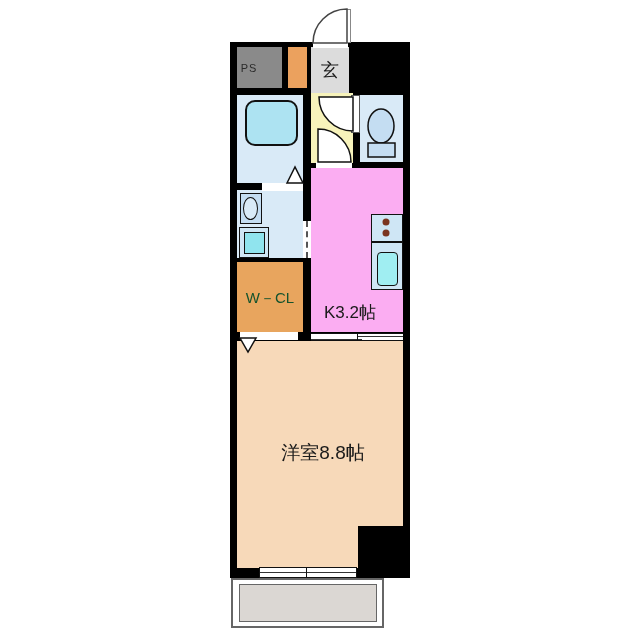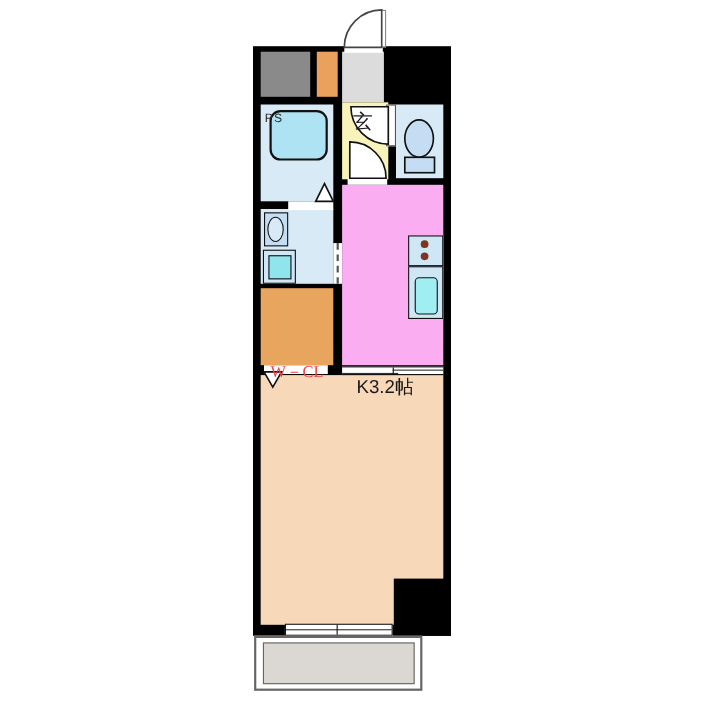--- a/index.html
+++ b/index.html
@@ -1,19 +1,19 @@
 <!DOCTYPE html>
 <html style="--c-wall: #000000; --c-ps: #8a8a8a; --c-step: #eba15e; --c-genkan: #dcdcdc; --c-hall: #f7f3bb; --c-water: #d9eaf7; --c-tub: #ade3f2; --c-kitchen: #fbadf2; --c-counter: #cfe6f5; --c-sink: #a0eef2; --c-burner: #7b3520; --c-washer: #90e4ee; --c-wcl: #e8a55e; --c-room: #f7d9b9; --c-veranda: #dbd7d3; --c-fixture: #c4ddf2;"><head>
 <meta charset="utf-8">
 <style>
   html,body{margin:0;padding:0;background:#ffffff;}
   .canvas{position:relative;width:640px;height:640px;background:#fff;overflow:hidden;
           font-family:"Liberation Sans","DejaVu Sans",sans-serif;color:#111;}
   .abs{position:absolute;box-sizing:border-box;}
-  .lbl{position:absolute;transform:translate(-50%,-50%);white-space:nowrap;color:#1a1a1a;margin-top:40px;}
+  .lbl{position:absolute;transform:translate(-50%,-50%);white-space:nowrap;color:#1a1a1a;}
   .building{background:var(--c-wall,#000);}
   .room-ps{background:var(--c-ps,#8a8a8a);}
   .room-step{background:var(--c-step,#eba15e);}
   .room-genkan{background:var(--c-genkan,#dcdcdc);}
   .room-hall{background:var(--c-hall,#f7f3bb);}
   .room-water{background:var(--c-water,#d9eaf7);}
   .room-kitchen{background:var(--c-kitchen,#fbadf2);}
   .room-wcl{background:var(--c-wcl,#e8a55e);}
   .room-main{background:var(--c-room,#f7d9b9);}
   .gap{background:#fff;}
@@ -96,16 +96,17 @@
 
     <ellipse cx="381" cy="126" rx="13" ry="17" fill="#c4ddf2" stroke="#111" stroke-width="1.5"></ellipse>
     <rect x="368" y="143" width="27" height="14" fill="#c4ddf2" stroke="#111" stroke-width="1.5"></rect>
 
     <circle cx="386" cy="222" r="3.5" fill="#7b3520"></circle>
     <circle cx="386" cy="233" r="3.5" fill="#7b3520"></circle>
   </svg>
 
   <div class="lbl" style="left:249px;top:68px;font-size:11px;letter-spacing:1px;color:#2a2a2a;">PS</div>
   <div class="lbl" style="left:330px;top:70px;font-size:18px;">玄</div>
-  <div class="lbl" style="left:270px;top:298px;font-size:15px;color:#ef4444;font-family:Liberation Serif, serif;">W－CL</div>
+  <div class="lbl" style="left:270px;top:298px;font-size:15px;color:#14532d;">W－CL</div>
   <div class="lbl" style="left:350px;top:312px;font-size:17px;">K3.2帖</div>
+  <div class="lbl" style="left:323px;top:453px;font-size:19px;">洋室8.8帖</div>
 
 </div>
 
 </body></html>

